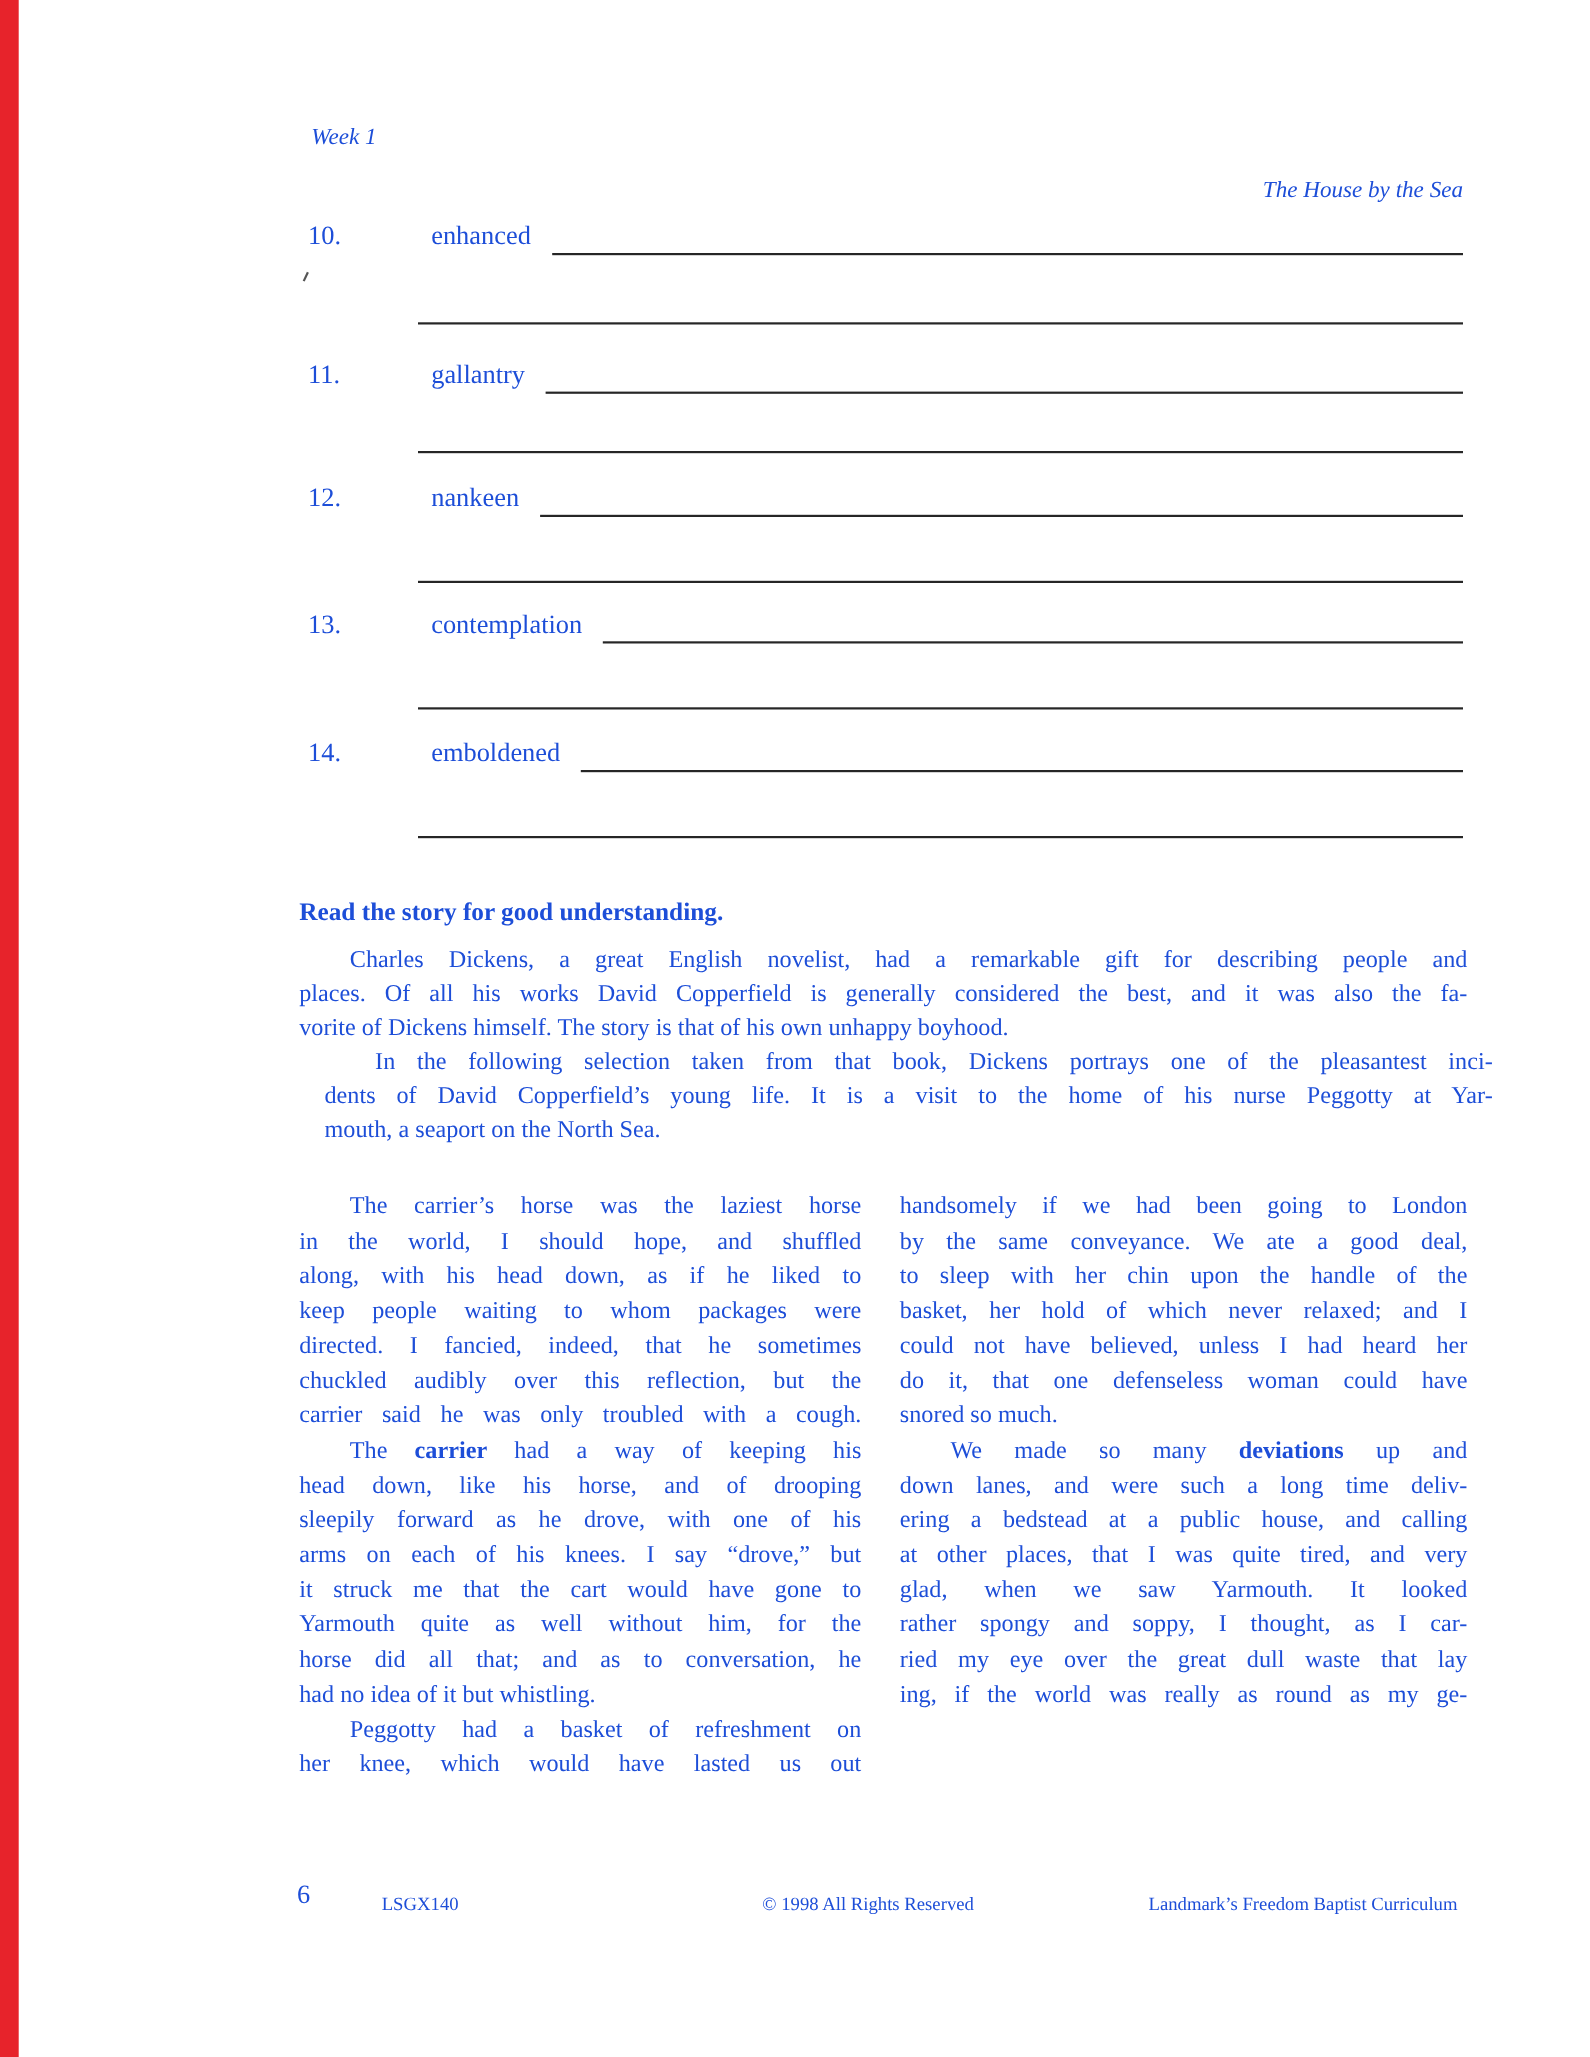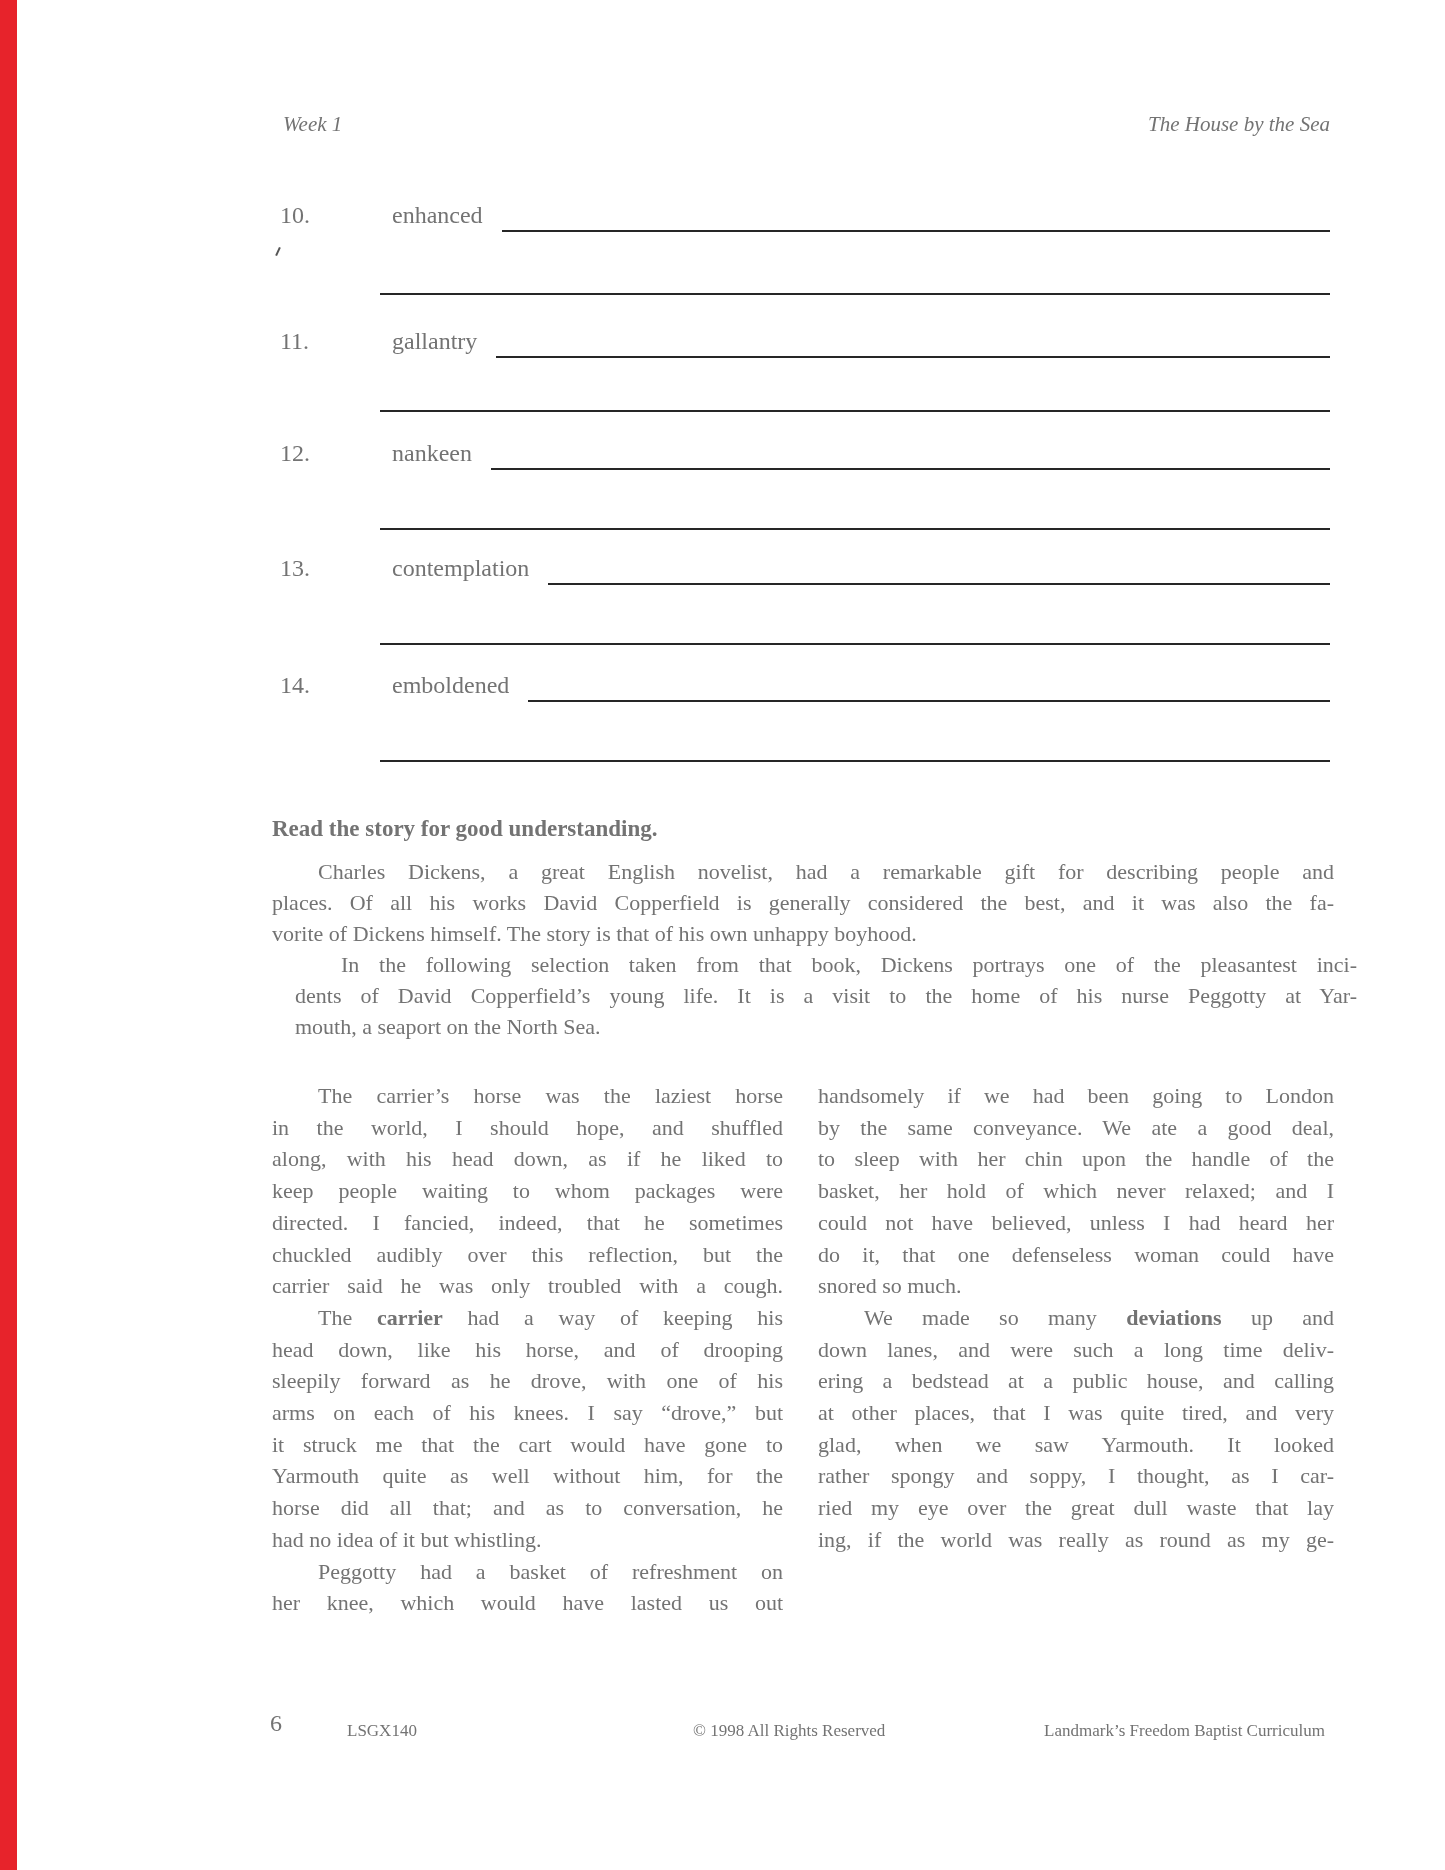--- a/index.html
+++ b/index.html
@@ -1,24 +1,24 @@
 <!DOCTYPE html>
 <html><head>
 <meta charset="utf-8">
 <style>
   html,body{margin:0;padding:0;background:#ffffff;}
   .page{
     position:relative;width:1445px;height:1870px;background:#ffffff;overflow:hidden;
-    font-family:"Liberation Serif","DejaVu Serif",serif;color:#737373;
+    font-family:"Liberation Serif","DejaVu Serif",serif;color:#1d4ed8;
     -webkit-font-smoothing:antialiased;
   }
   .red-stripe{position:absolute;left:0;top:0;width:17px;height:1870px;}
   .hdr{position:absolute;top:112px;font-style:italic;font-size:21px;}
   .hdr-left{left:283px;}
-  .hdr-right{right:115px;}
+  .hdr-right{right:115px;margin-top:48px;}
 
   .vocab-row{position:absolute;left:280px;width:1050px;display:flex;font-size:24px;line-height:34px;gap:16px;}
   .vocab-row .num{width:96px;flex:0 0 96px;}
   .vocab-row .word{white-space:nowrap;}
   .vocab-row .blank{flex:1 1 auto;border-bottom:2px solid #262626;margin-left:3px;}
   .r1{top:198px}.r2{top:324px}.r3{top:436px}.r4{top:551px}.r5{top:668px}
   .blank2{position:absolute;left:380px;width:950px;height:0;border-top:2px solid #262626;}
   .b1{top:293px}.b2{top:410px}.b3{top:528px}.b4{top:643px}.b5{top:760px}
 
   .artifact{position:absolute;left:277px;top:247px;width:2px;height:9px;background:#555;transform:rotate(25deg);}

